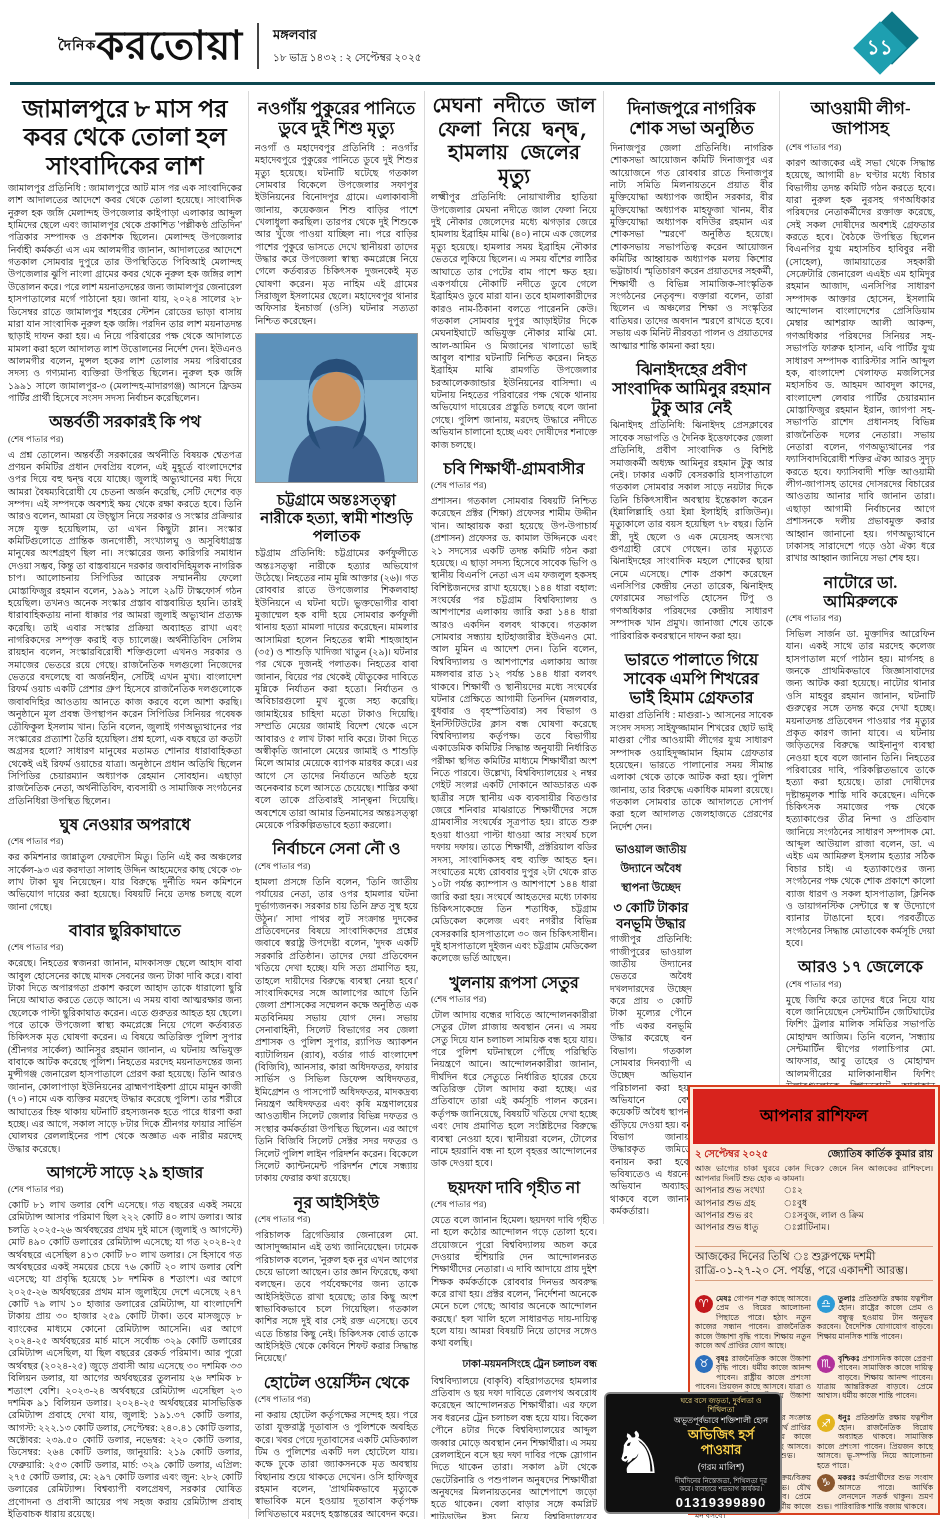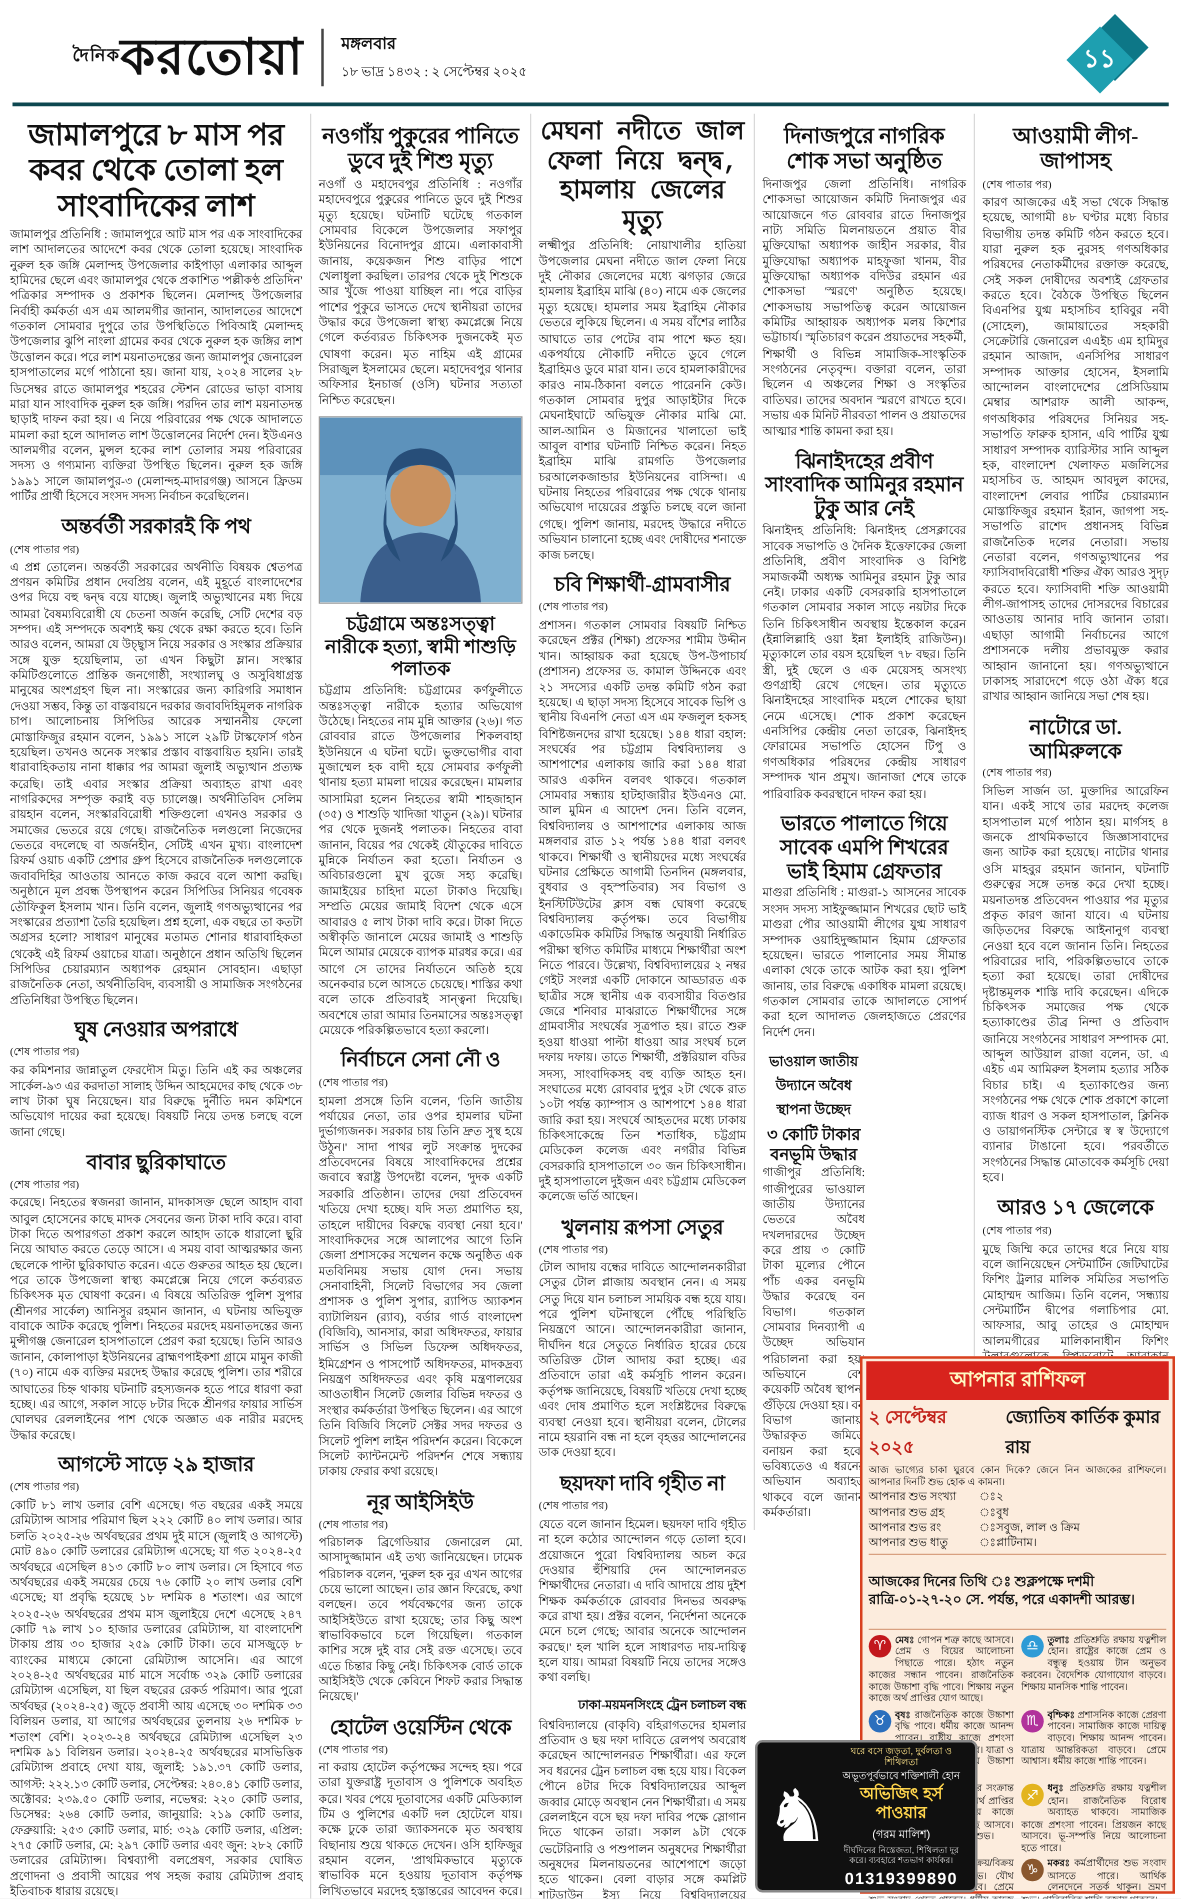--- a/index.html
+++ b/index.html
@@ -35,29 +35,29 @@
   .cont{font-size:8.5px;margin:0 0 2px;}
   .body{font-size:9.3px;line-height:1.33;text-align:justify;margin:2px 0 6px;}
   .subhead-inline{font-size:10px;font-weight:bold;text-align:right;margin:3px 0 1px;}
   .story--narrow{width:82px;}
   
   .photo{width:100%;height:150px;margin-top:6px;border:1px solid #999;box-sizing:border-box;}
   .photo svg{width:100%;height:100%;display:block;}
   
   .horoscope{position:absolute;left:688px;top:1085px;width:252px;height:430px;box-sizing:border-box;
              background:#fcecdd;border:2px solid #d8401f;padding:3px 5px;font-family:"Liberation Sans","DejaVu Sans",sans-serif;z-index:4;}
-  .horo-title{background:#d8231d;color:#fef9c3;font-weight:bold;font-size:16px;text-align:center;padding:2px 0;margin:-1px -2px 2px;}
-  .horo-meta{display:flex;justify-content:space-between;font-size:14px;margin:1px 0;}
+  .horo-title{background:#d8231d;color:#000000;font-weight:bold;font-size:16px;text-align:center;padding:14px 0;margin:-1px -2px 2px;}
+  .horo-meta{display:flex;justify-content:space-between;font-size:10px;margin:1px 0;}
   .horo-date{color:#c2221a;font-weight:bold;}
   .horo-astrologer{font-weight:bold;margin-left:20px;}
   .horo-intro{font-size:7.8px;line-height:1.25;margin:1px 0;text-align:justify;}
   .lucky-row{display:flex;font-size:9px;line-height:1.35;}
   .lucky-row .lbl{width:88px;}
   .lucky-row .sep{width:14px;text-align:center;}
-  .horo-tithi{font-size:11px;font-weight:bold;line-height:1.3;margin:3px 0;border-top:1px solid #d8a080;border-bottom:1px solid #d8a080;padding:15px 0;}
+  .horo-tithi{font-size:11px;font-weight:normal;line-height:1.3;margin:13px 0;border-top:1px solid #d8a080;border-bottom:1px solid #d8a080;padding:2px 0;}
   .signs{display:grid;grid-template-columns:1fr 1fr;gap:3px 6px;margin-top:2px;}
   .sign{font-size:7.6px;line-height:1.25;text-align:justify;}
   .sign-icon{float:left;width:18px;height:18px;border-radius:50%;color:#fff;display:flex;align-items:center;justify-content:center;
              font-size:11px;margin:1px 3px 0 0;font-family:"DejaVu Sans",sans-serif;}
   .sign-name{font-weight:bold;}
   
   .horse-ad{position:absolute;left:604px;top:1392px;width:178px;height:122px;box-sizing:border-box;background:#101010;color:#fff;
             border:2px solid #888;border-radius:6px;display:flex;align-items:center;padding:4px 6px;gap:4px;
             font-family:"Liberation Sans","DejaVu Sans",sans-serif;z-index:6;}
   .horse-glyph{font-size:58px;line-height:1;color:#fff;font-family:"DejaVu Sans",sans-serif;}

